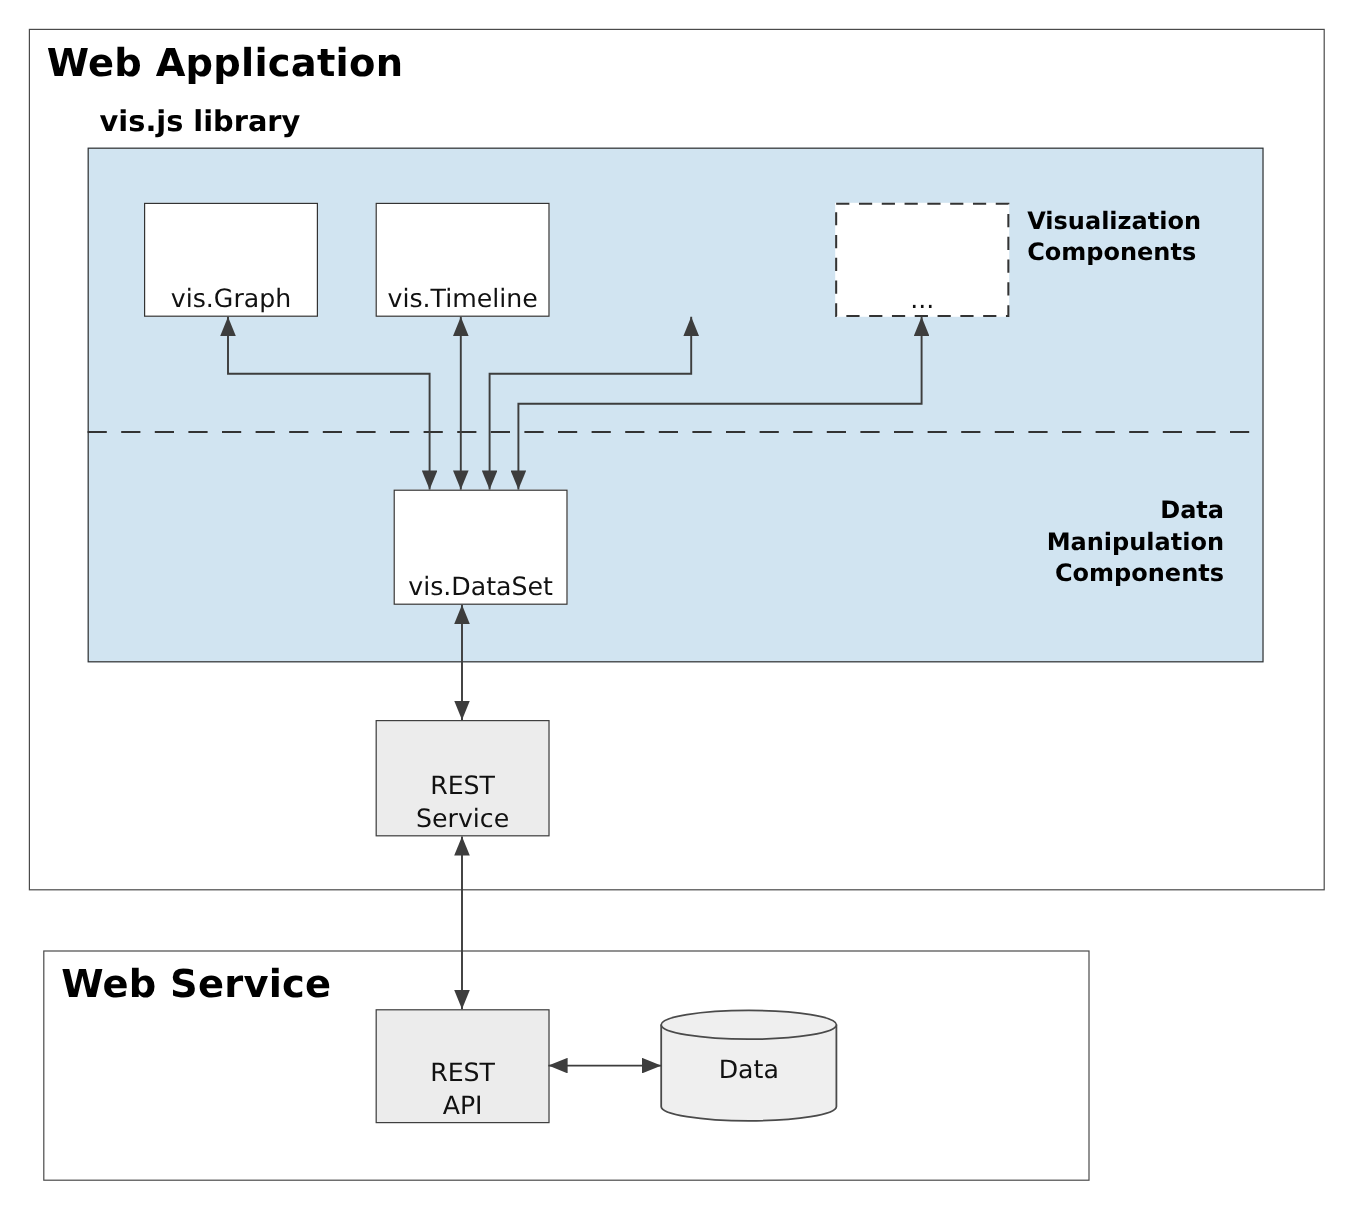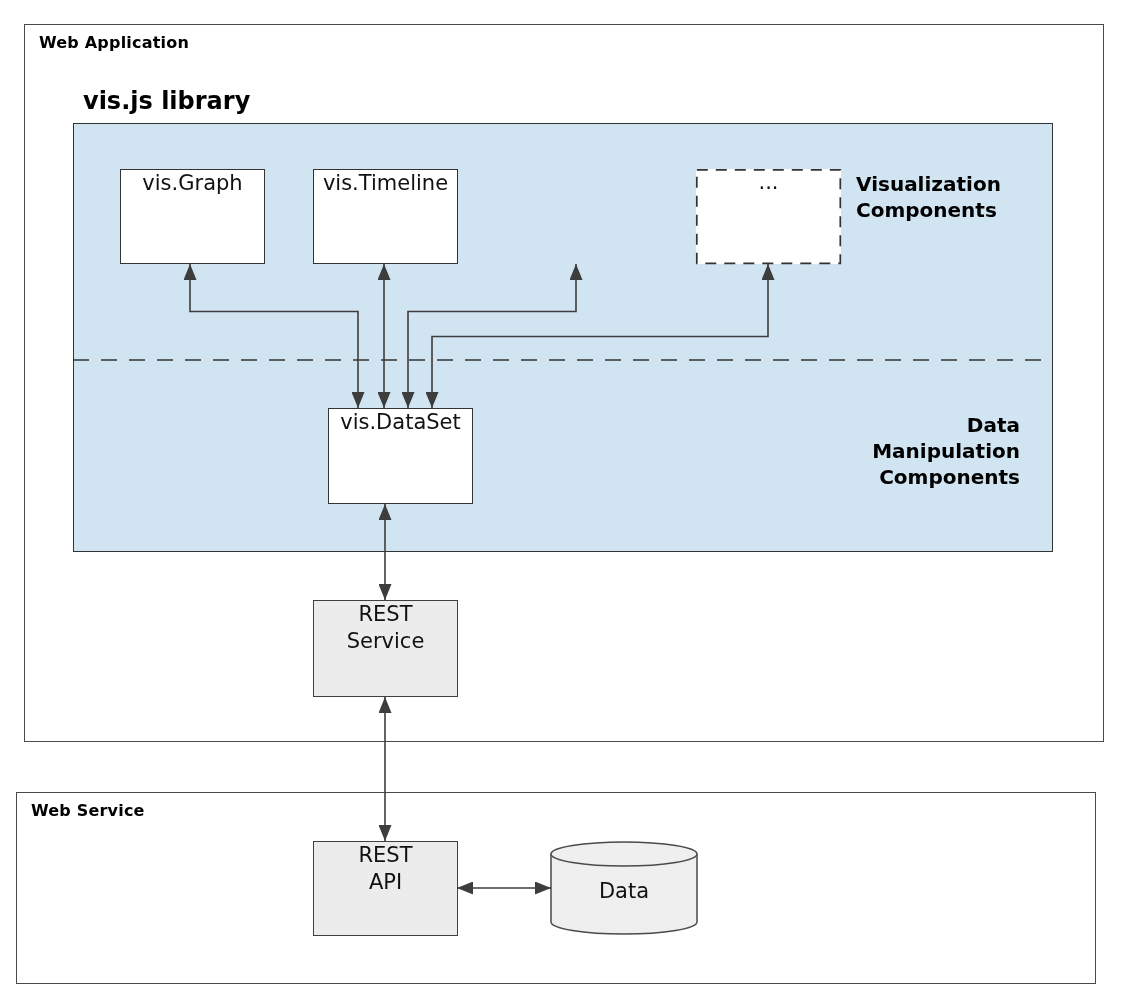--- a/index.html
+++ b/index.html
@@ -24,27 +24,27 @@
   }
   .outer-box {
     position: absolute;
     border: 1.6px solid var(--outer-border);
     background: #ffffff;
   }
   .outer-box .outer-title {
     position: absolute;
     left: 14px;
     top: 8px;
-    font-size: 16px;
+    font-size: 32px;
     font-weight: bold;
     color: #000;
     letter-spacing: 0.2px;
   }
   #webapp-box { left: 24px; top: 24px; width: 1080px; height: 718px; }
-  #websvc-box { left: 16px; top: 792px; width: 1080px; height: 192px; }
+  #websvc-box { left: 36px; top: 792px; width: 872px; height: 192px; }
   .library-title {
     position: absolute;
     left: 83px;
     top: 87px;
     font-size: 24px;
     font-weight: bold;
     color: #000;
   }
   .library-panel {
     position: absolute;
@@ -55,21 +55,21 @@
     background: var(--library-fill);
     border: 1.5px solid var(--border-dark);
   }
   .node {
     position: absolute;
     width: 145px;
     height: 95px;
     background: var(--node-fill);
     border: 1.6px solid var(--border-dark);
     display: flex;
-    align-items: flex-start;
+    align-items: flex-end;
     justify-content: center;
     text-align: center;
     font-size: 21px;
     line-height: 27px;
     color: #111;
   }
   #node-graph    { left: 120px; top: 169px; }
   #node-timeline { left: 313px; top: 169px; }
   #node-graph3d  { left: 504px; top: 169px; }
   #node-more     { left: 696px; top: 169px; border: none; background: var(--node-fill); }

